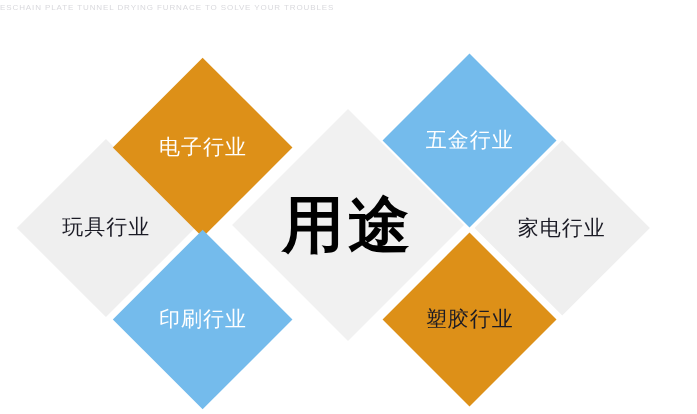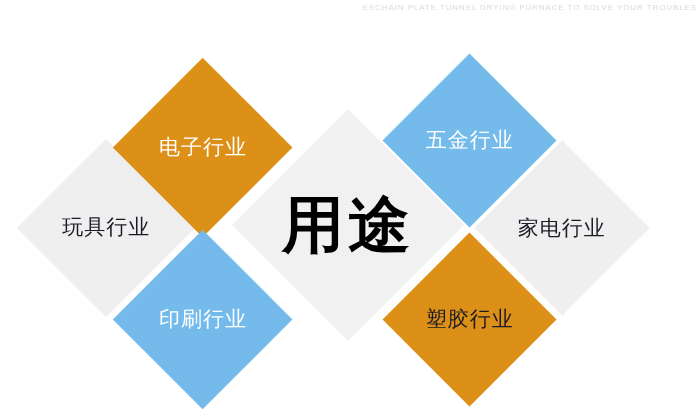--- a/index.html
+++ b/index.html
@@ -18,21 +18,21 @@
     background: #ffffff;
     overflow: hidden;
   }
 
   
   .strapline {
     position: absolute;
     top: 3px;
     left: 0;
     width: 697px;
-    text-align: right;
+    text-align: left;
     font-size: 8px;
     letter-spacing: 0.9px;
     color: #d9d9dd;
     font-family: "Liberation Sans", sans-serif;
     white-space: nowrap;
     user-select: none;
   }
 
   
   .diamond {

